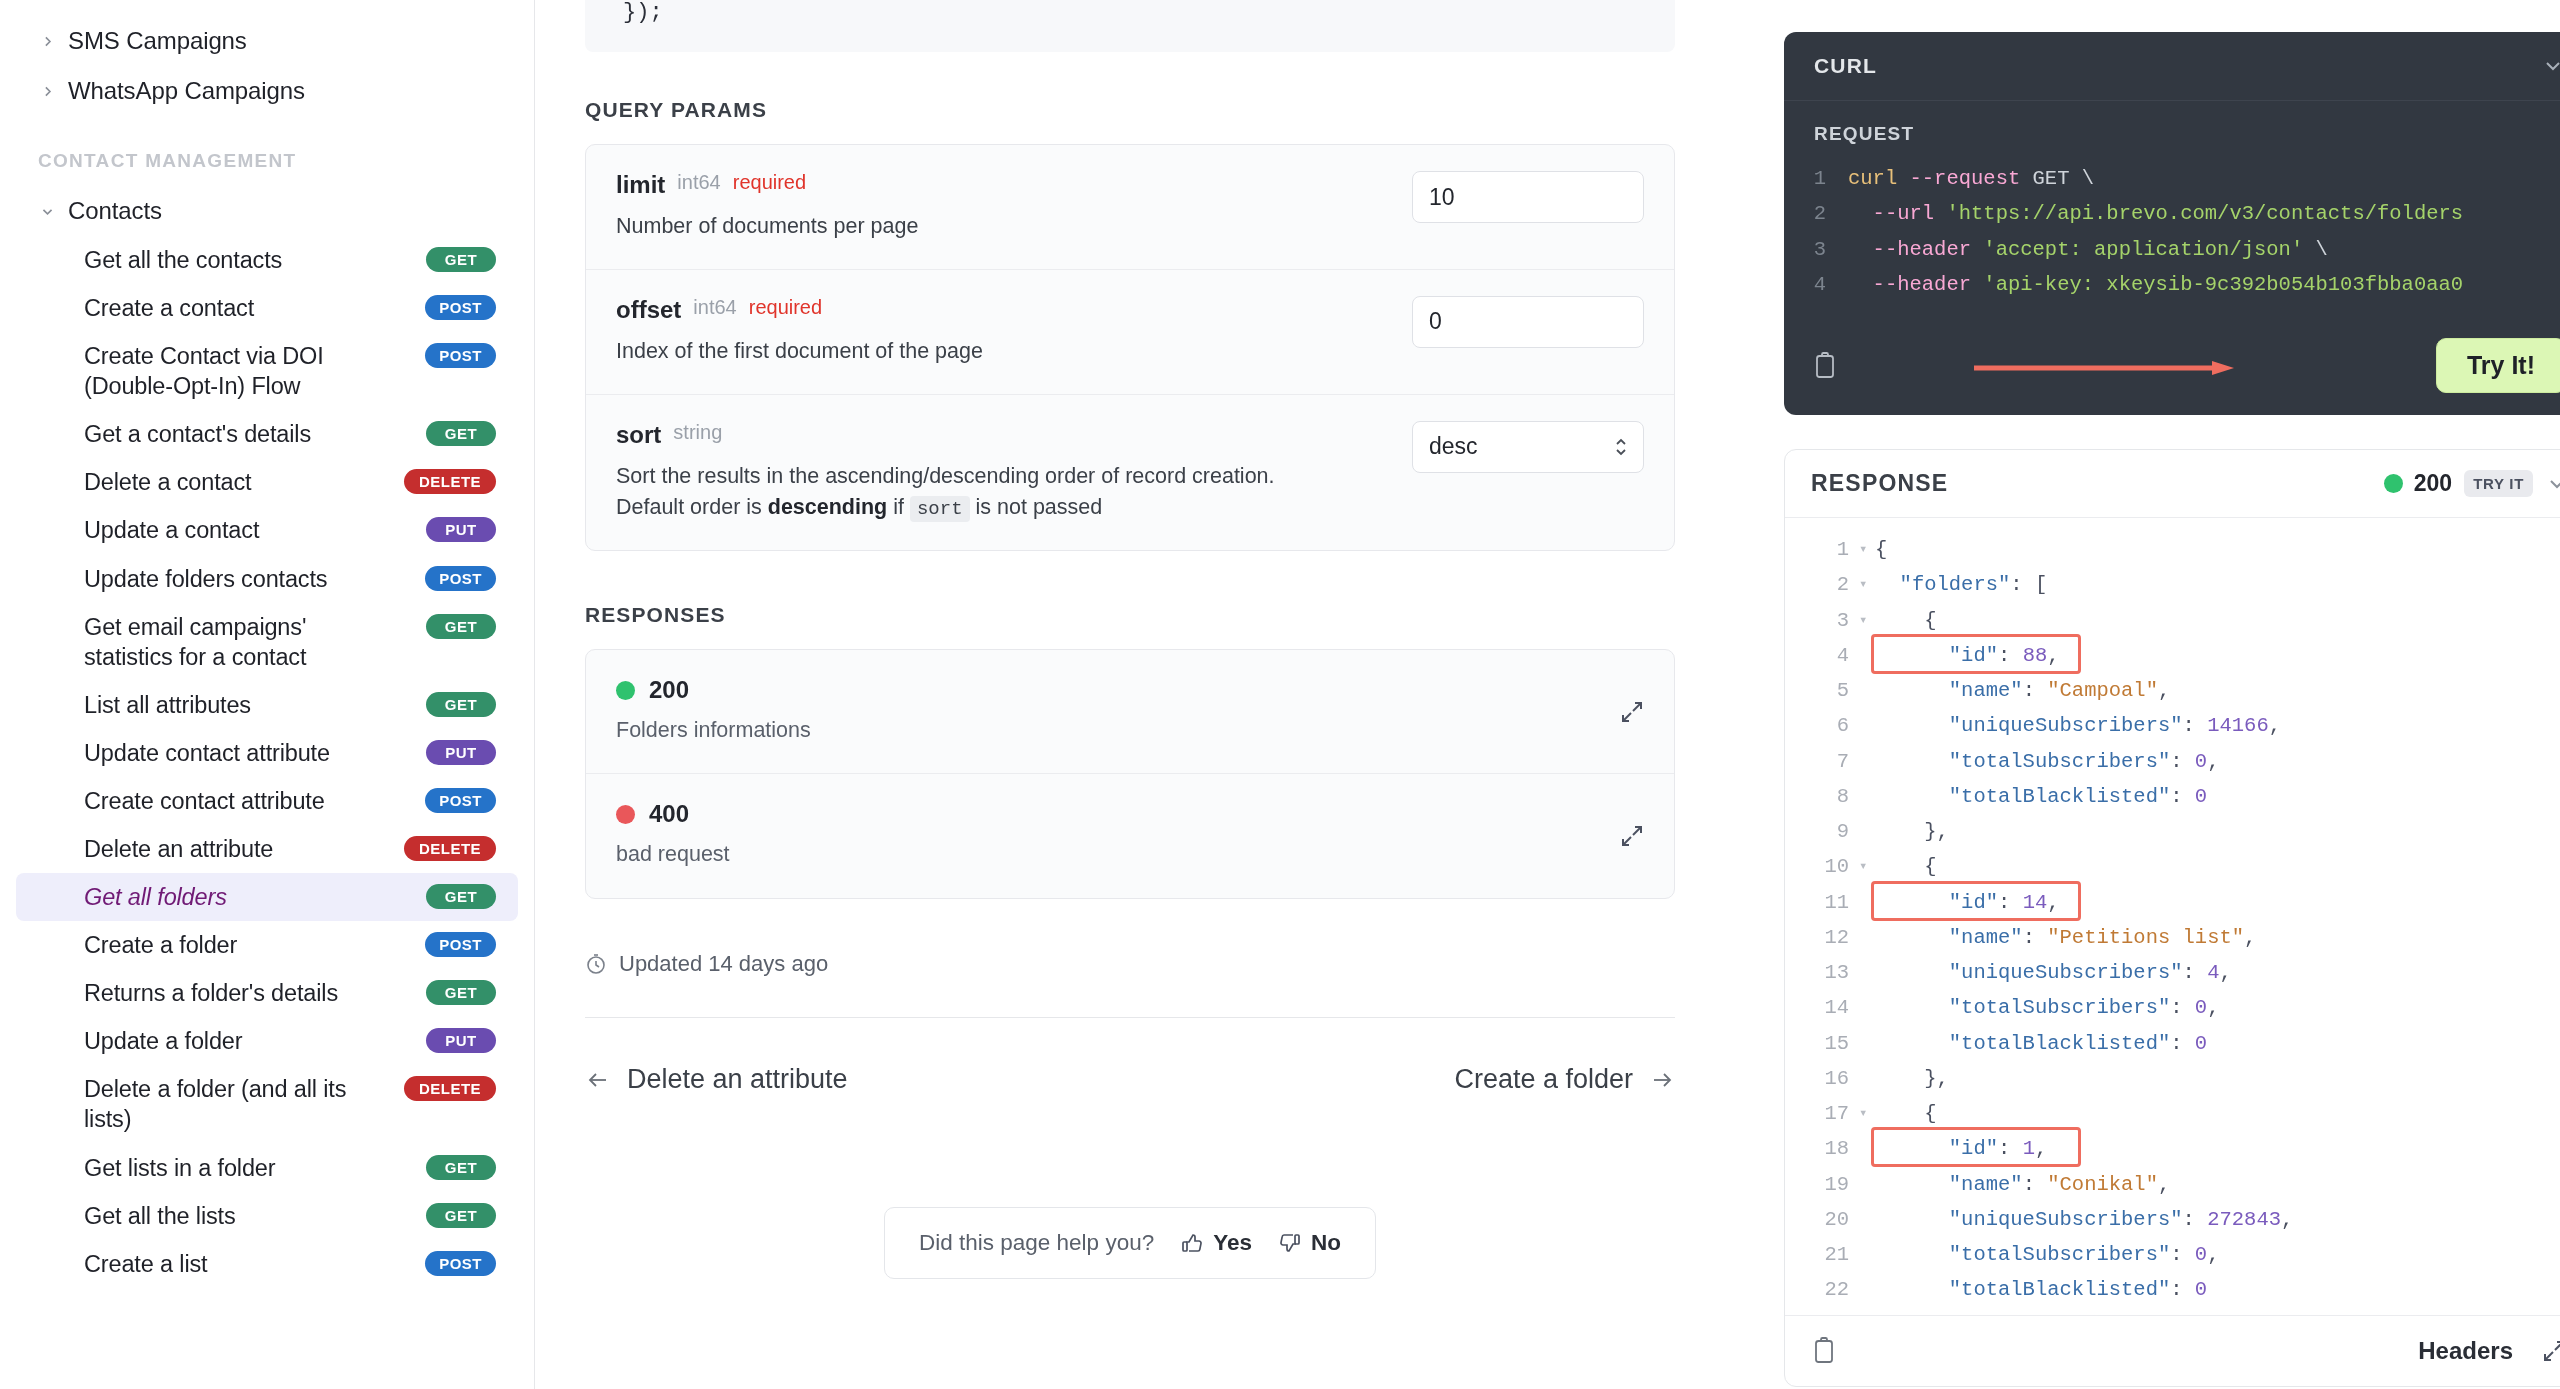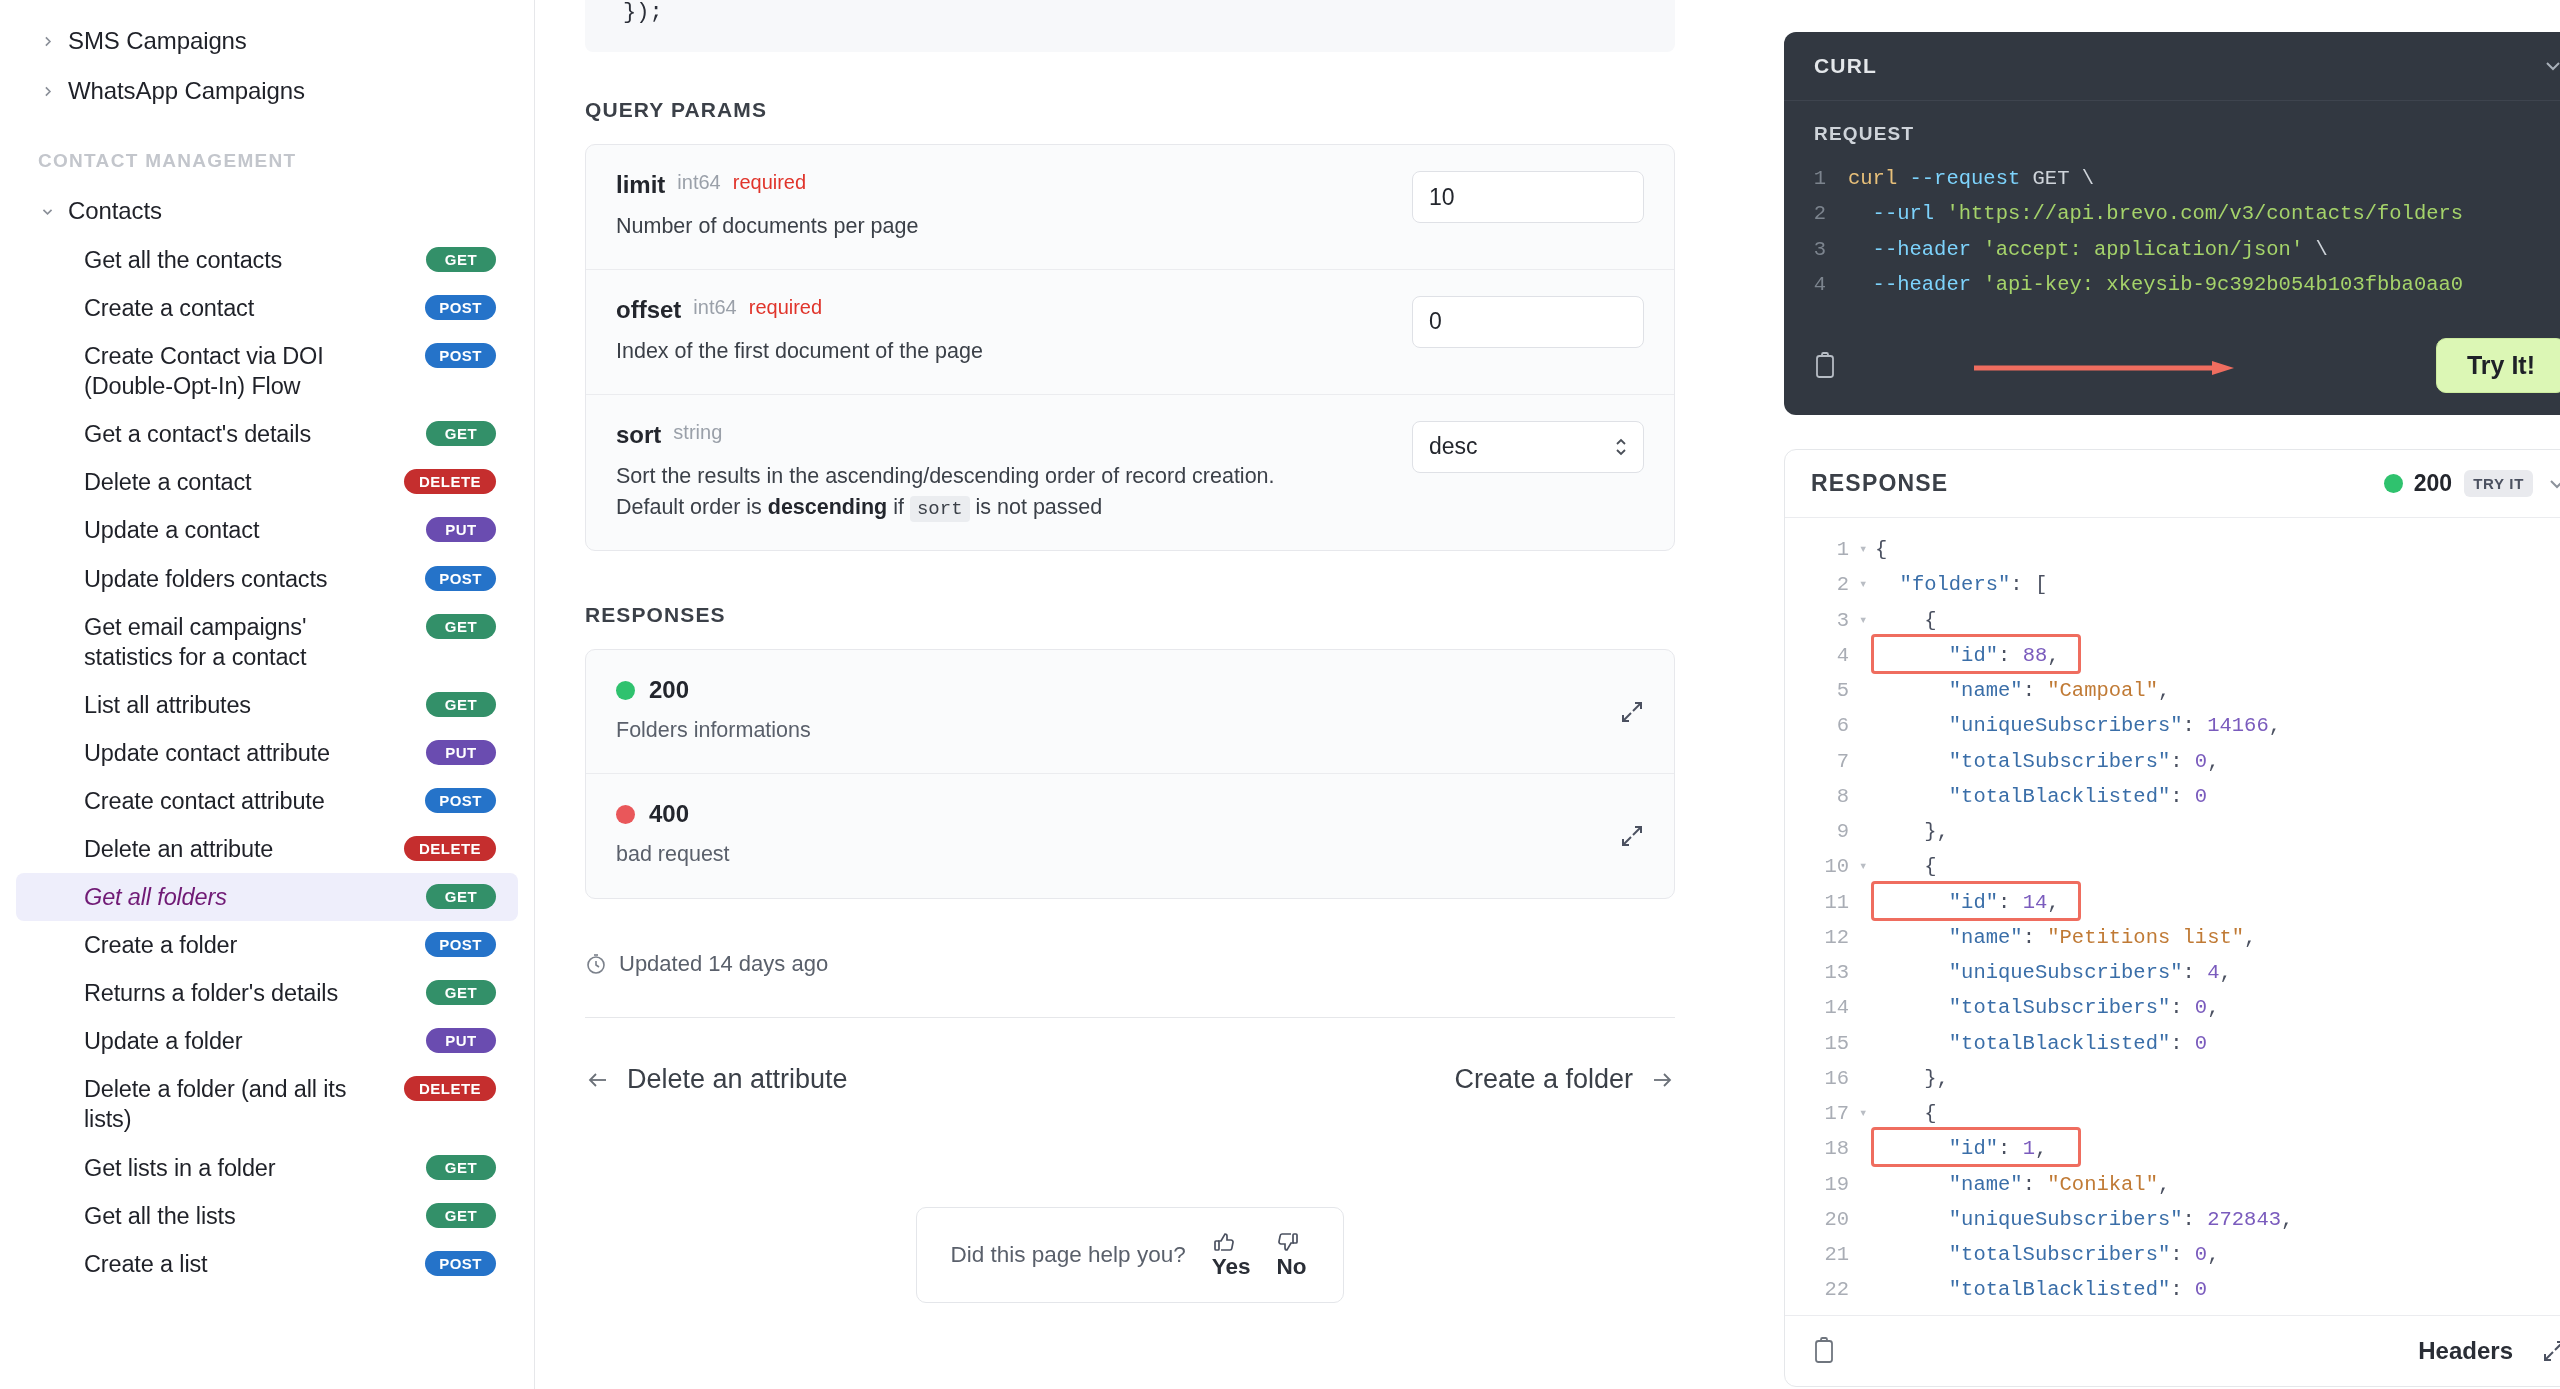--- a/index.html
+++ b/index.html
@@ -171,21 +171,21 @@
   .pager-prev .arr { margin-right: 16px; }
   .pager-next .arr { margin-left: 16px; }
 
   .feedback-wrap { display: flex; justify-content: center; margin-top: 112px; }
   .feedback {
     border: 1px solid #e4e6ea; border-radius: 10px;
     padding: 22px 34px; display: flex; align-items: center;
     background: #ffffff;
   }
   .fb-q { font-size: 22.5px; color: #5a606b; margin-right: 26px; }
-  .fb-btn { display: flex; align-items: flex-start; cursor: pointer; margin-right: 26px; flex-direction: column; }
+  .fb-btn { display: flex; align-items: center; cursor: pointer; margin-right: 26px; }
   .fb-btn:last-child { margin-right: 0; }
   .fb-btn svg { width: 24px; height: 24px; margin-right: 9px; color: #4b5160; display: block; }
   .fb-btn span { font-size: 22.5px; font-weight: bold; color: #2a2e36; }
 
   
   .rightpane {
     position: absolute; right: 0; top: 0;
     width: 810px; height: 1389px;
     background: #ffffff;
     padding: 32px 0 0 34px;
@@ -216,21 +216,21 @@
     padding: 6px 0 18px 0; white-space: pre;
     overflow: hidden;
   }
   .code-line { display: flex; }
   .ln {
     flex: 0 0 64px; text-align: right; padding-right: 22px;
     color: #7c848e;
   }
   .ctext { flex: 1 1 auto; }
   .c-kw { color: #e8c07a; }
-  .c-flag { color: #7dd3fc; }
+  .c-flag { color: #f9a8d4; }
   .c-str { color: #a5d36a; }
   .c-plain { color: #cfd4da; }
 
   .curl-foot {
     display: flex; align-items: center; justify-content: space-between;
     padding: 18px 28px 22px 28px;
     position: relative;
   }
   .copy-ico { color: #b6bcc4; display: flex; }
   .copy-ico svg { width: 26px; height: 30px; display: block; }

